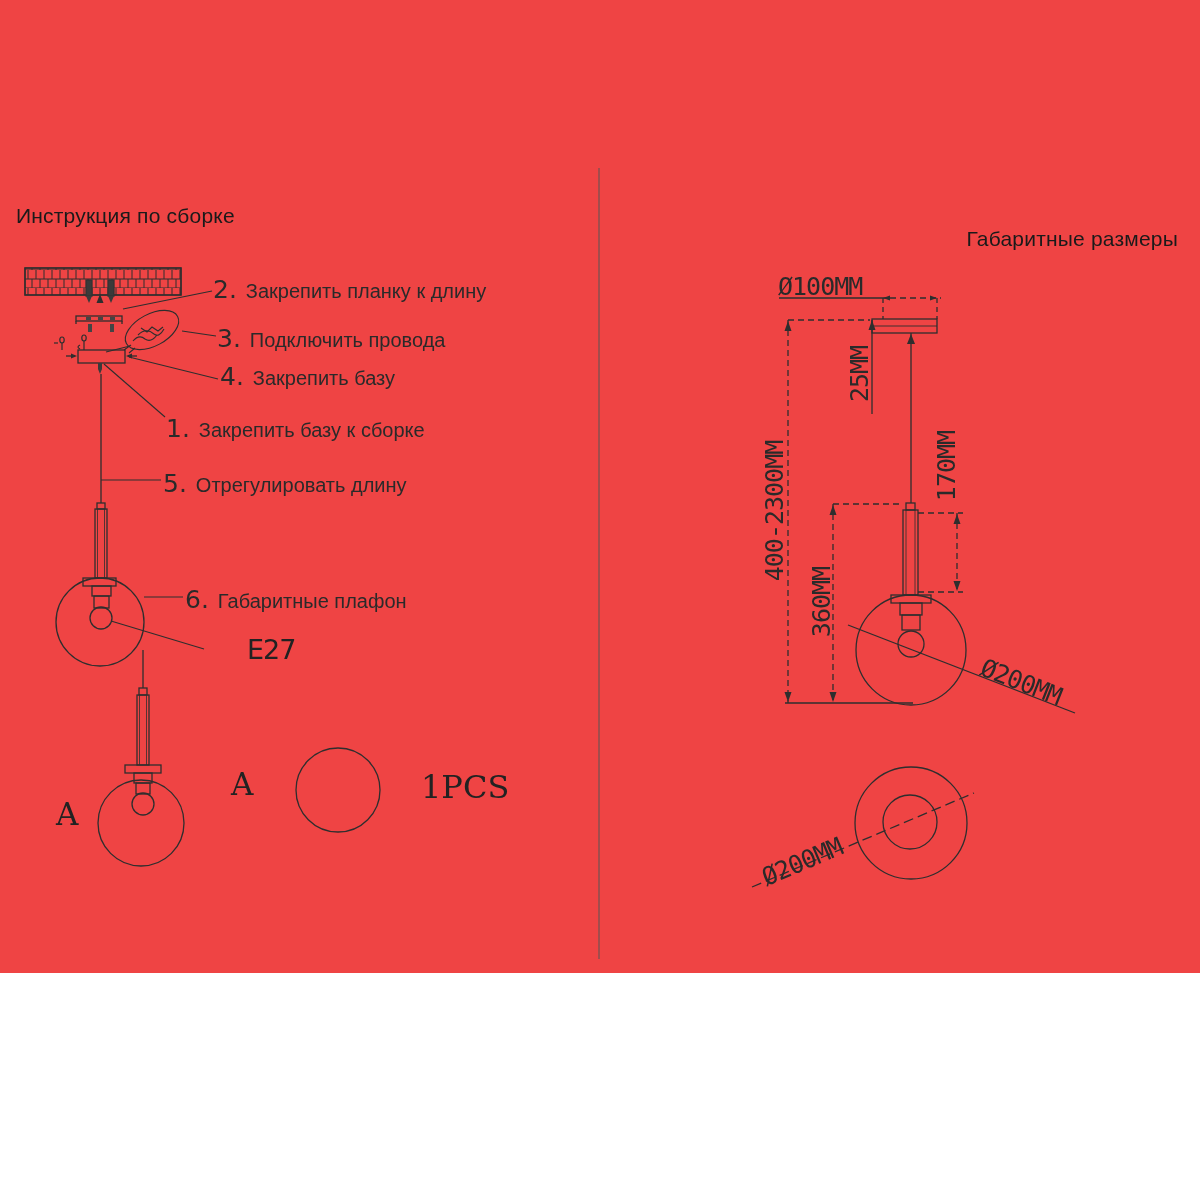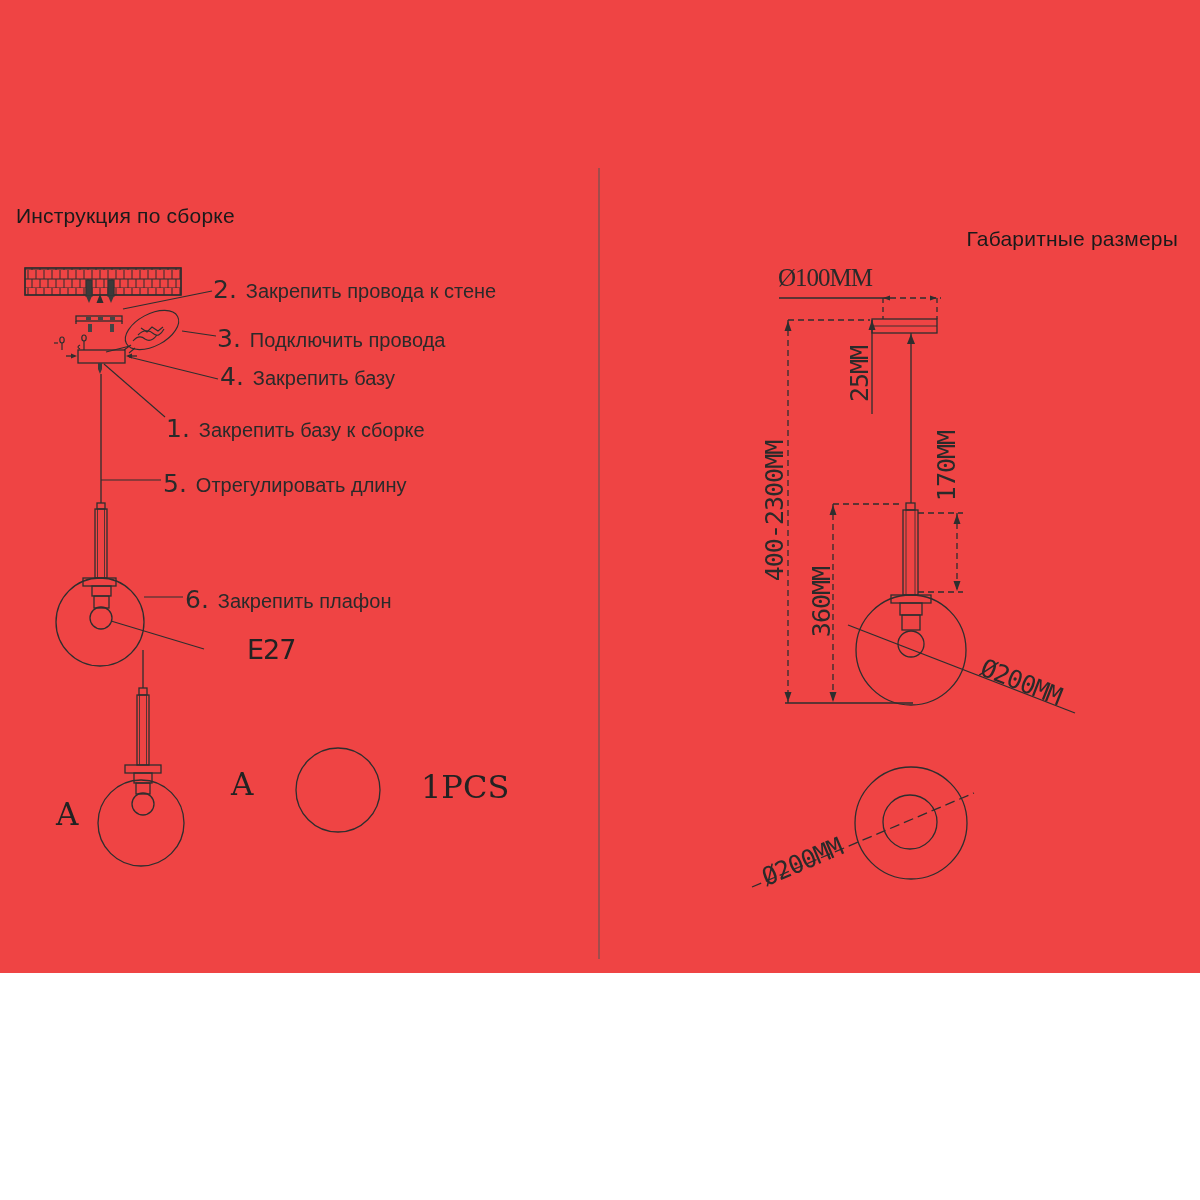--- a/index.html
+++ b/index.html
@@ -186,50 +186,50 @@
       <circle cx="910" cy="822" r="27"></circle>
       <line x1="752" y1="887" x2="974" y2="793" stroke-dasharray="10,5"></line>
     </g>
   </svg>
 
   <div class="abs title" style="left:16px;top:204px;">Инструкция по сборке</div>
   <div class="abs title" style="right:22px;top:204px;margin-top:23px;">Габаритные размеры</div>
 
   <div class="abs step" style="left:213px;top:275px;">
     <span class="num">2.</span>
-    <span class="txt">Закрепить провода к стене</span>
+    <span class="txt">Закрепить планку к длину</span>
   </div>
   <div class="abs step" style="left:217px;top:324px;">
     <span class="num">3.</span>
     <span class="txt">Подключить провода</span>
   </div>
   <div class="abs step" style="left:220px;top:362px;">
     <span class="num">4.</span>
     <span class="txt">Закрепить базу</span>
   </div>
   <div class="abs step" style="left:166px;top:414px;">
     <span class="num">1.</span>
     <span class="txt">Закрепить базу к сборке</span>
   </div>
   <div class="abs step" style="left:163px;top:469px;">
     <span class="num">5.</span>
     <span class="txt">Отрегулировать длину</span>
   </div>
   <div class="abs step" style="left:185px;top:585px;">
     <span class="num">6.</span>
-    <span class="txt">Закрепить плафон</span>
+    <span class="txt">Габаритные плафон</span>
   </div>
 
   <div class="abs e27" style="left:206px;top:634px;">E27</div>
 
   <div class="abs serif" style="left:56px;top:796px;font-size:31px;">A</div>
   <div class="abs serif" style="left:231px;top:766px;font-size:31px;">A</div>
   <div class="abs serif" style="left:421px;top:768px;font-size:32px;">1PCS</div>
 
-  <div class="abs cad" style="left:778px;top:264px;font-family:Liberation Serif, serif;">Ø100MM</div>
+  <div class="abs cad" style="left:778px;top:272px;">Ø100MM</div>
   <div class="abs cad center rot" style="left:859px;top:374px;transform:translate(-50%,-50%) rotate(-90deg);">25MM</div>
   <div class="abs cad center rot" style="left:774px;top:511px;transform:translate(-50%,-50%) rotate(-90deg);">400-2300MM</div>
   <div class="abs cad center rot" style="left:821px;top:602px;transform:translate(-50%,-50%) rotate(-90deg);">360MM</div>
   <div class="abs cad center rot" style="left:946px;top:466px;transform:translate(-50%,-50%) rotate(-90deg);">170MM</div>
   <div class="abs cad center rot" style="left:1021px;top:682px;transform:translate(-50%,-50%) rotate(21.5deg);">Ø200MM</div>
   <div class="abs cad center rot" style="left:802px;top:862px;transform:translate(-50%,-50%) rotate(-23deg);">Ø200MM</div>
 
 </div>
 
 </body></html>

